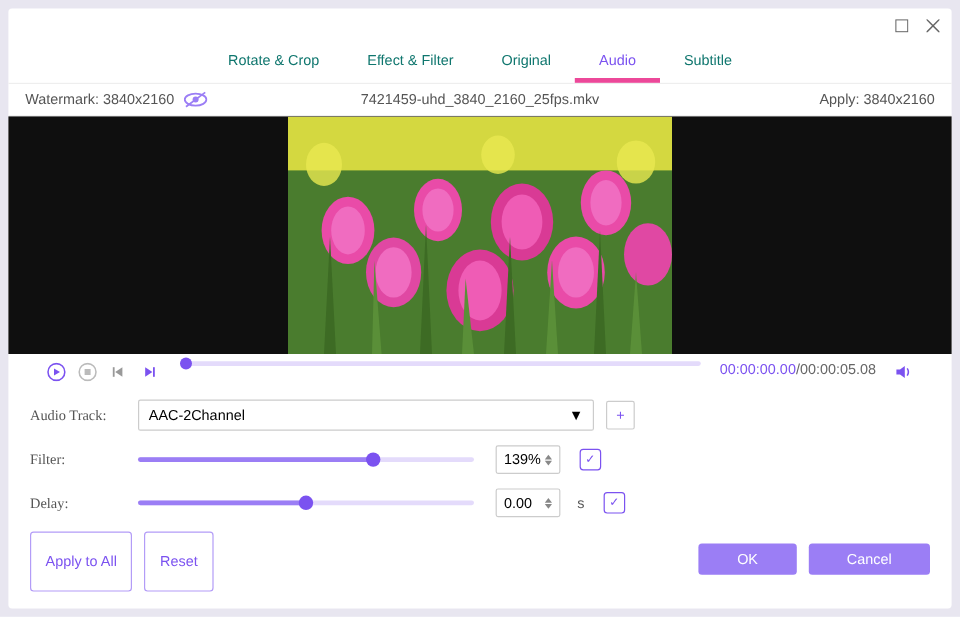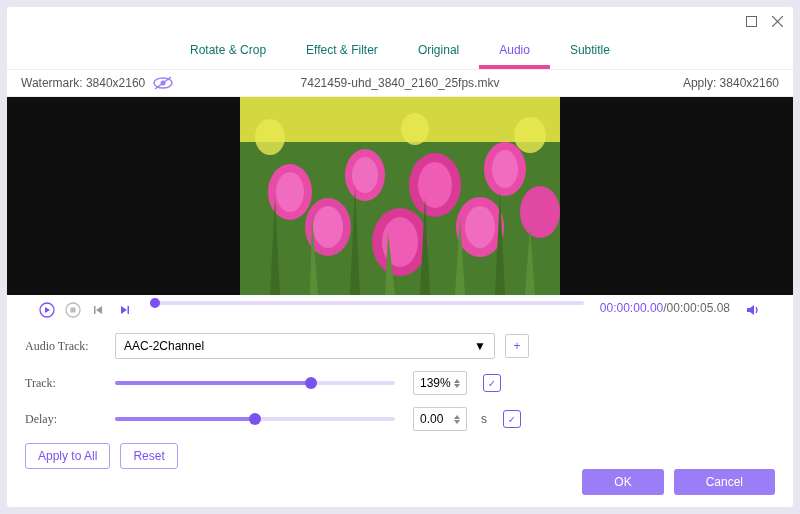--- a/index.html
+++ b/index.html
@@ -31,22 +31,22 @@
 .slider .fill { position:absolute; height:4px; background:#9b7ef5; border-radius:2px; left:0; }
 .slider .sthumb { position:absolute; top:-4px; width:12px; height:12px; background:#7b52f0; border-radius:50%; }
 .num { width:54px; border:1px solid #ccc; border-radius:2px; padding:4px 6px; display:flex; align-items:center; justify-content:space-between; margin-left:8px; }
 .spin { display:flex; flex-direction:column; gap:1px; }
 .sp { width:0; height:0; border-left:3px solid transparent; border-right:3px solid transparent; cursor:pointer; }
 .sp.up { border-bottom:4px solid #888; }
 .sp.down { border-top:4px solid #888; }
 .chk { color:#7b52f0; width:18px; height:18px; border:1px solid #7b52f0; border-radius:3px; display:flex; align-items:center; justify-content:center; cursor:pointer; margin-left:6px; font-size:10px;}
 .unit { color:#555; margin-left:4px; }
 .btns { display:flex; gap:10px; }
-.btn { border:1px solid #b39cf7; color:#7b52f0; padding:5px 12px; border-radius:3px; background:#fff; cursor:pointer; font-size:12px; }
-.footer { position:absolute; bottom:12px; right:18px; display:flex; gap:10px; }
+.btn { border:1px solid #b39cf7; color:#7b52f0; padding:17px 12px; border-radius:3px; background:#fff; cursor:pointer; font-size:12px; }
+.footer { position:absolute; bottom:28px; right:18px; display:flex; gap:10px; }
 .fbtn { background:#9b7ef5; color:#fff; border:none; padding:6px 32px; border-radius:3px; cursor:pointer; font-size:12px; }
 svg { display:block; }
 </style>
 </head>
 <body>
 
 <div class="window">
   <div class="titlebar">
     <div class="ico">
         <svg width="11" height="11">
@@ -162,21 +162,21 @@
     <div class="row">
       <div class="label">Audio Track:</div>
       <div class="select">
         <span>AAC-2Channel</span>
         <span>▼</span>
       </div>
       <div class="plus">+</div>
     </div>
 
     <div class="row">
-      <div class="label">Track:</div>
+      <div class="label">Filter:</div>
       <div class="slider">
         <div class="fill" id="vol-fill" style="width: 70%;"></div>
           <div class="sthumb" id="vol-thumb" style="left: calc(70% - 6px);"></div>
       </div>
       <div class="num">
         <span>139%</span>
         <div class="spin">
             <div class="sp up"></div>
             <div class="sp down"></div>
           </div>

